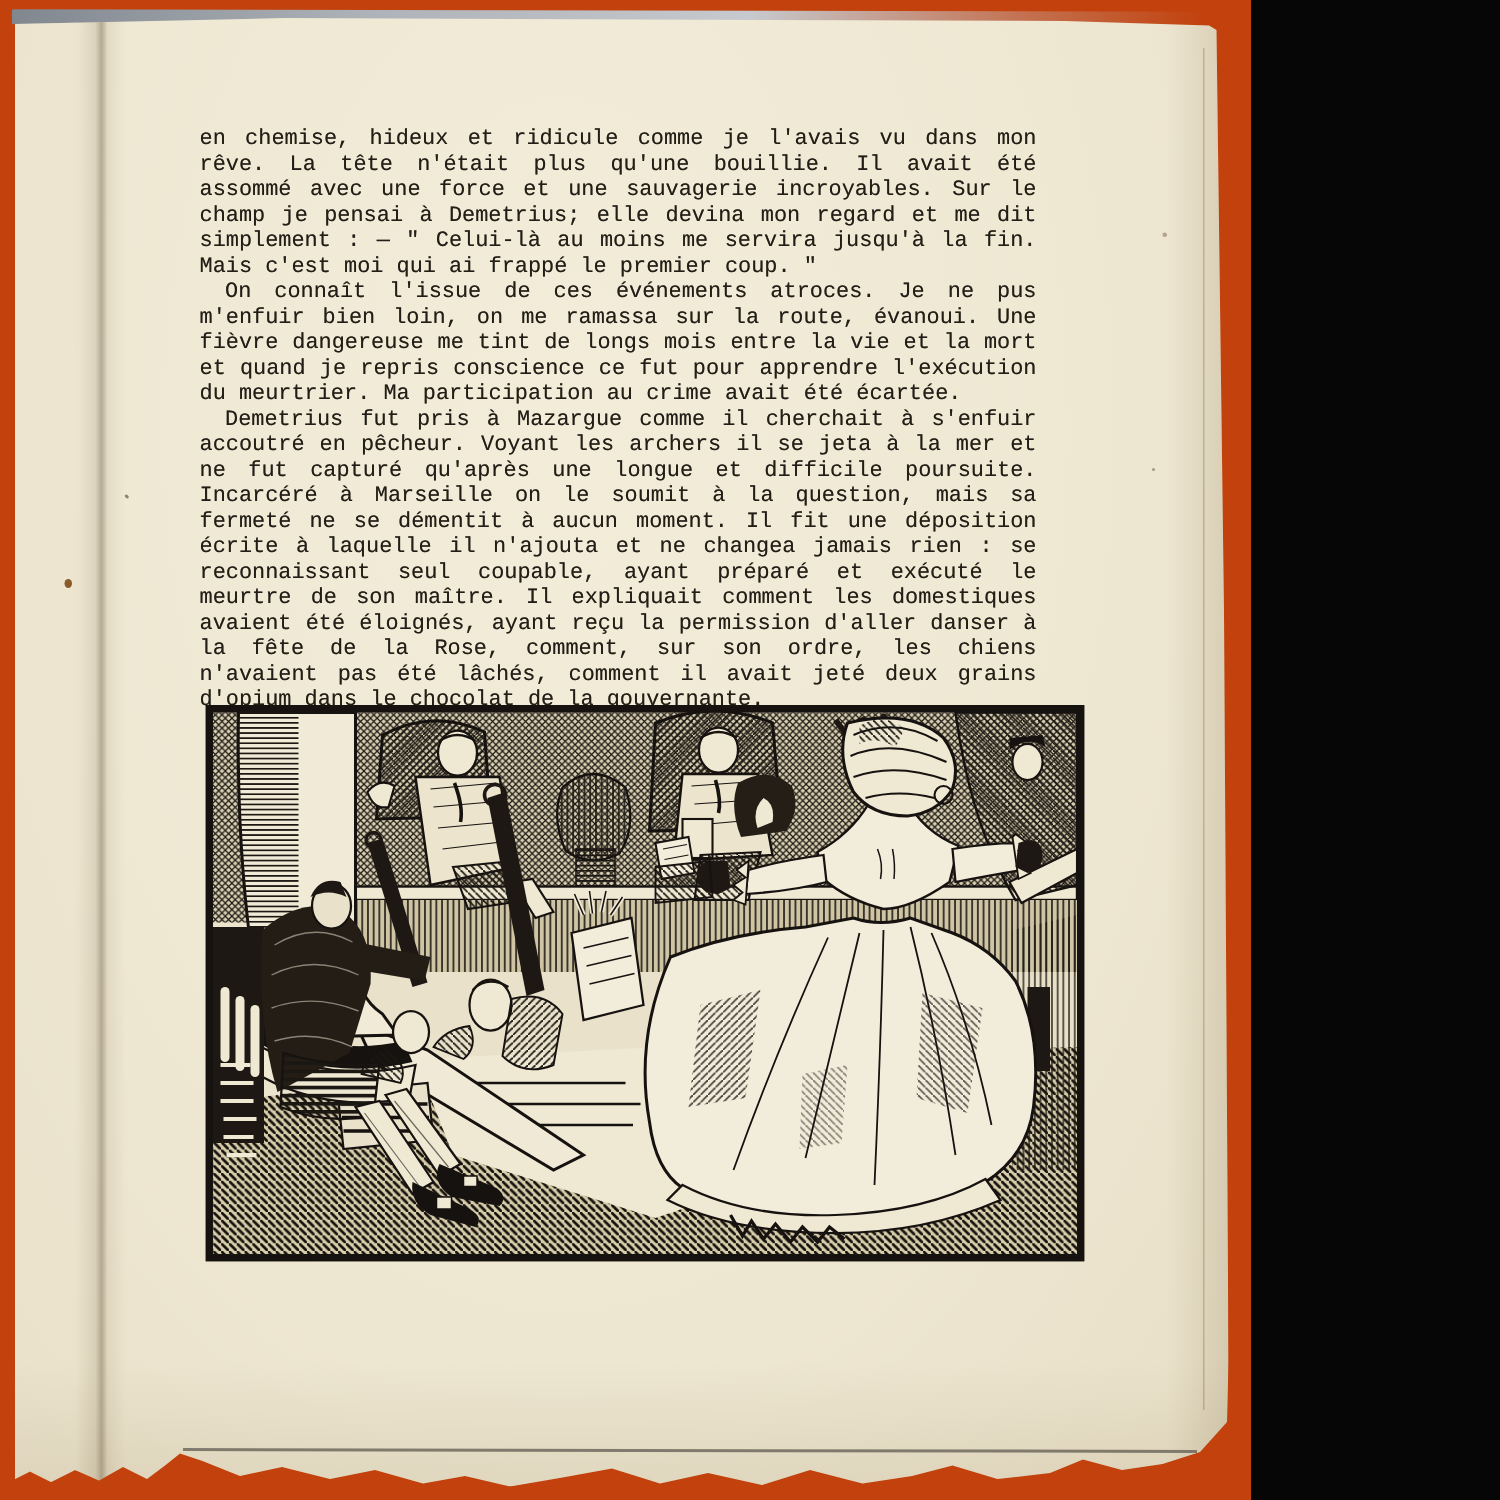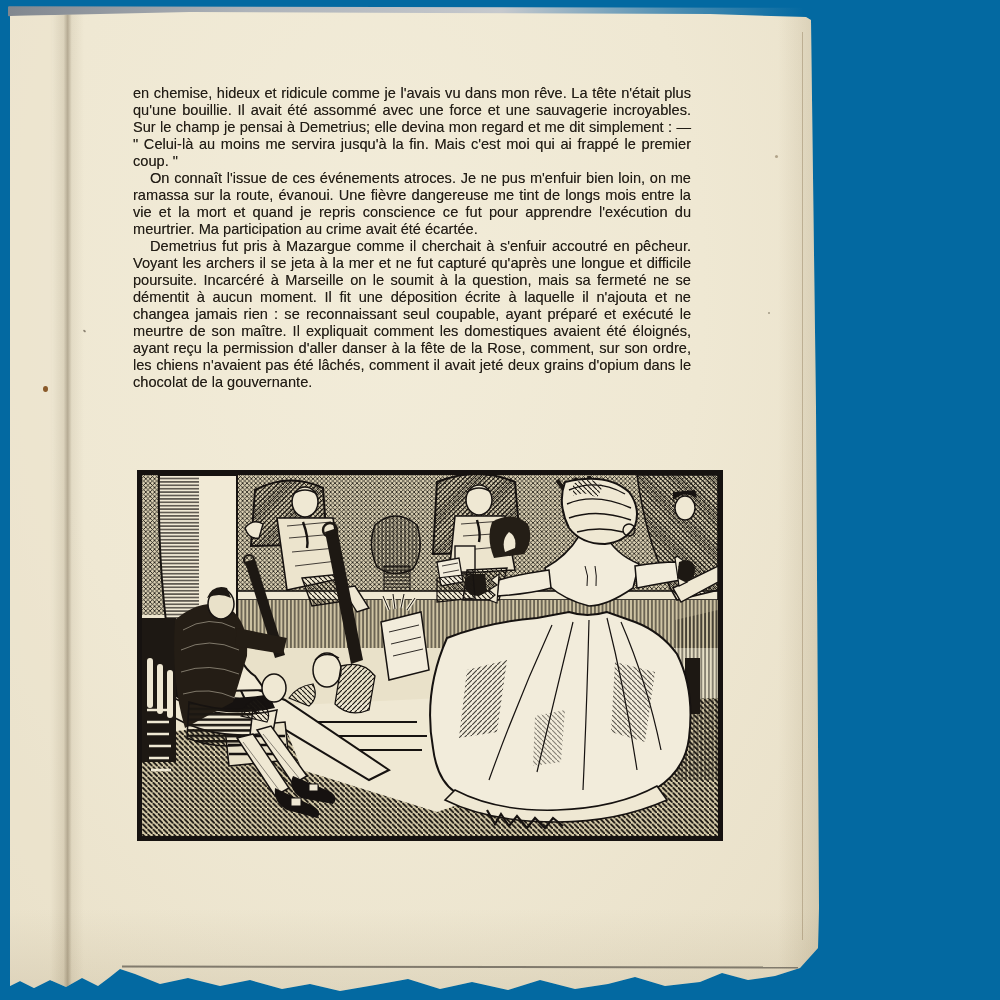--- a/index.html
+++ b/index.html
@@ -1,17 +1,17 @@
 <!DOCTYPE html>
 <html><head>
 <meta charset="utf-8">
 <style>
   html,body{margin:0;padding:0;background:#060606;}
-  .photo{position:relative;width:1000px;height:1000px;background:#0369a1;overflow:hidden;
-         font-family:Liberation Sans, sans-serif;}
+  .photo{position:relative;width:834px;height:1000px;background:#c2410c;overflow:hidden;
+         font-family:Liberation Mono, monospace;}
   .top-edge{position:absolute;left:8px;top:7px;width:796px;height:10px;z-index:1;
             background:linear-gradient(90deg,#81878f 0%,#aeb3b9 30%,#c6c9cd 62%,rgba(198,201,205,.35) 85%,rgba(198,201,205,0) 100%);
             transform:rotate(.12deg);border-radius:1px;}
   .page{position:absolute;left:10px;top:8px;width:810px;height:992px;z-index:2;
         background:radial-gradient(ellipse at 45% 28%, #f2ecd9 0%, #efe8d3 52%, #e8dfc7 100%);
         clip-path:polygon(0px 8px,180px 4px,420px 5px,700px 6px,796px 9px,801px 12px,806px 400px,809px 900px,808px 940px,
         790px 960px,765px 968px,738px 972px,712px 965px,690px 974px,655px 978px,625px 969px,598px 976px,565px 981px,
         530px 972px,498px 982px,462px 974px,430px 981px,398px 971px,365px 977px,330px 983px,300px 976px,272px 981px,
         240px 972px,210px 978px,178px 970px,150px 976px,125px 966px,110px 961px,100px 969px,88px 978px,72px 970px,
         56px 979px,40px 972px,24px 980px,10px 973px,0px 978px);}

